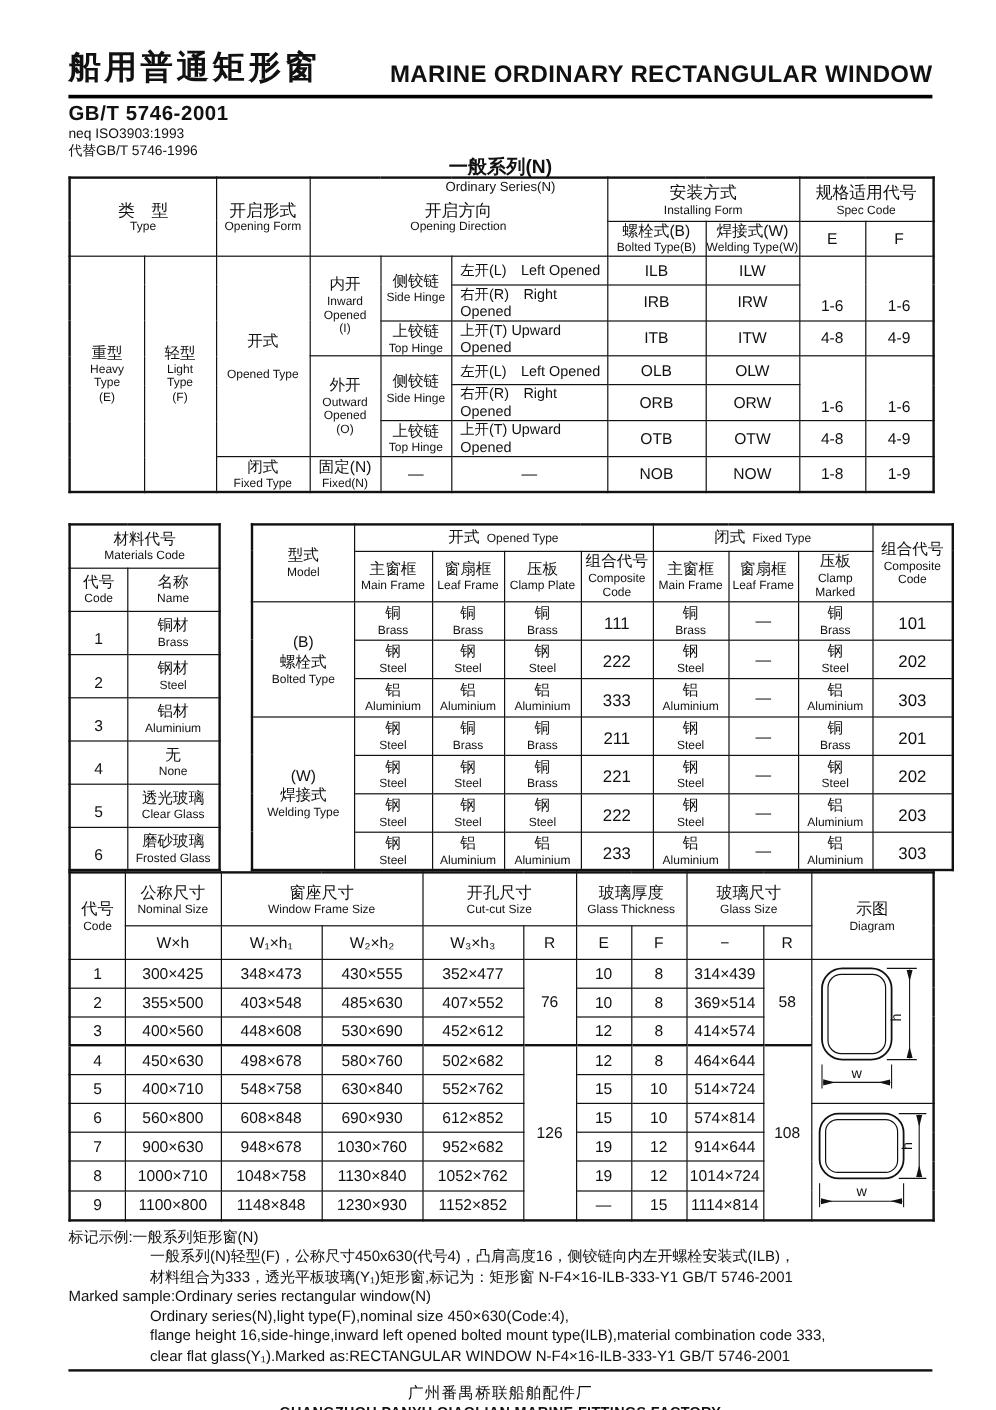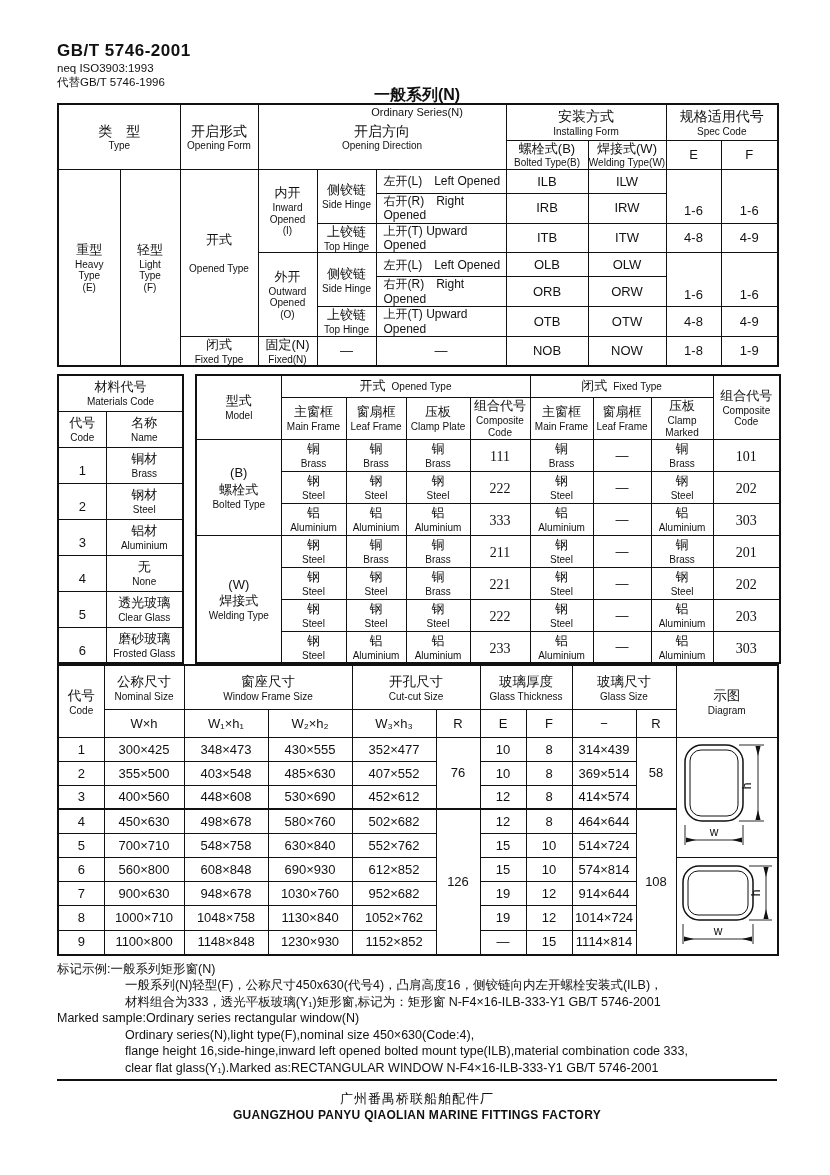--- a/index.html
+++ b/index.html
@@ -24,31 +24,31 @@
   table{border-collapse:collapse;table-layout:fixed;border:2px solid #111;}
   td{border:1px solid #111;text-align:center;vertical-align:middle;padding:0;
      font-size:13px;line-height:1.2;overflow:hidden;}
   .cn{display:block;font-size:13px;line-height:1.3;white-space:pre-line;}
   .en{display:block;font-size:10px;line-height:1.15;white-space:pre-line;}
   .inl .cn,.inl .en{display:inline;}
   .inl .en{margin-left:6px;}
   .spread .en{margin-top:14px;}
   .vb{vertical-align:bottom;padding-bottom:4px;}
   .dir{text-align:left;padding-left:7px;font-size:12px;}
-  .num{vertical-align:bottom;padding-bottom:5px;font-size:14px;font-family:Liberation Serif, serif;}
+  .num{vertical-align:bottom;padding-bottom:5px;font-size:14px;}
 
   #t1{width:720px;margin-top:6px;}
   #t1 tr:nth-child(1){height:36px;}
   #t1 tr:nth-child(2){height:26px;}
   #t1 tr:nth-child(3),#t1 tr:nth-child(4),#t1 tr:nth-child(6),#t1 tr:nth-child(7){height:24px;}
   #t1 tr:nth-child(5),#t1 tr:nth-child(8){height:27px;}
   #t1 tr:nth-child(9){height:29px;}
   #t1 tr:nth-child(1) .cn{font-size:14px;}
 
-  .block2{display:flex;gap:11px;margin-top:7px;}
+  .block2{display:flex;gap:25px;margin-top:25px;}
   #tm{width:125px;}
   #tm tr{height:36px;}
   #t2{width:584px;}
   #t2 tr:nth-child(1){height:22px;}
   #t2 tr:nth-child(2){height:42px;}
   #t2 tr:nth-child(n+3){height:32px;}
 
   .mm{text-align:right;font-size:9.5px;height:13px;line-height:13px;}
 
   #t3{width:720px;}
@@ -65,20 +65,24 @@
   .footer{margin-top:3px;border-top:2px solid #111;padding-top:9px;text-align:center;}
   .fac-cn{font-size:13px;letter-spacing:1px;}
   .fac-en{font-size:12px;font-weight:bold;letter-spacing:.3px;}
   svg text{font-family:"Liberation Sans","DejaVu Sans",sans-serif;}
 </style>
 </head>
 <body>
 
 <div class="page">
 
+  <div class="title-row">
+    <div class="title-cn">船用普通矩形窗</div>
+    <div class="title-en">MARINE ORDINARY RECTANGULAR WINDOW</div>
+  </div>
 
   <div class="std-row">
     <div class="std-left">
       <div class="std-num">GB/T 5746-2001</div>
       <div class="std-sub">neq ISO3903:1993</div>
       <div class="std-sub">代替GB/T 5746-1996</div>
     </div>
     <div class="series">
       <div class="series-cn">一般系列(N)</div>
       <div class="series-en">Ordinary Series(N)</div>
@@ -666,21 +670,21 @@
           <td>580×760</td>
           <td>502×682</td>
           <td rowspan="6">126</td>
           <td>12</td>
           <td>8</td>
           <td>464×644</td>
           <td rowspan="6">108</td>
         </tr>
         <tr>
           <td>5</td>
-          <td>700×710</td>
+          <td>400×710</td>
           <td>548×758</td>
           <td>630×840</td>
           <td>552×762</td>
           <td>15</td>
           <td>10</td>
           <td>514×724</td>
         </tr>
         <tr>
           <td>6</td>
           <td>560×800</td>

